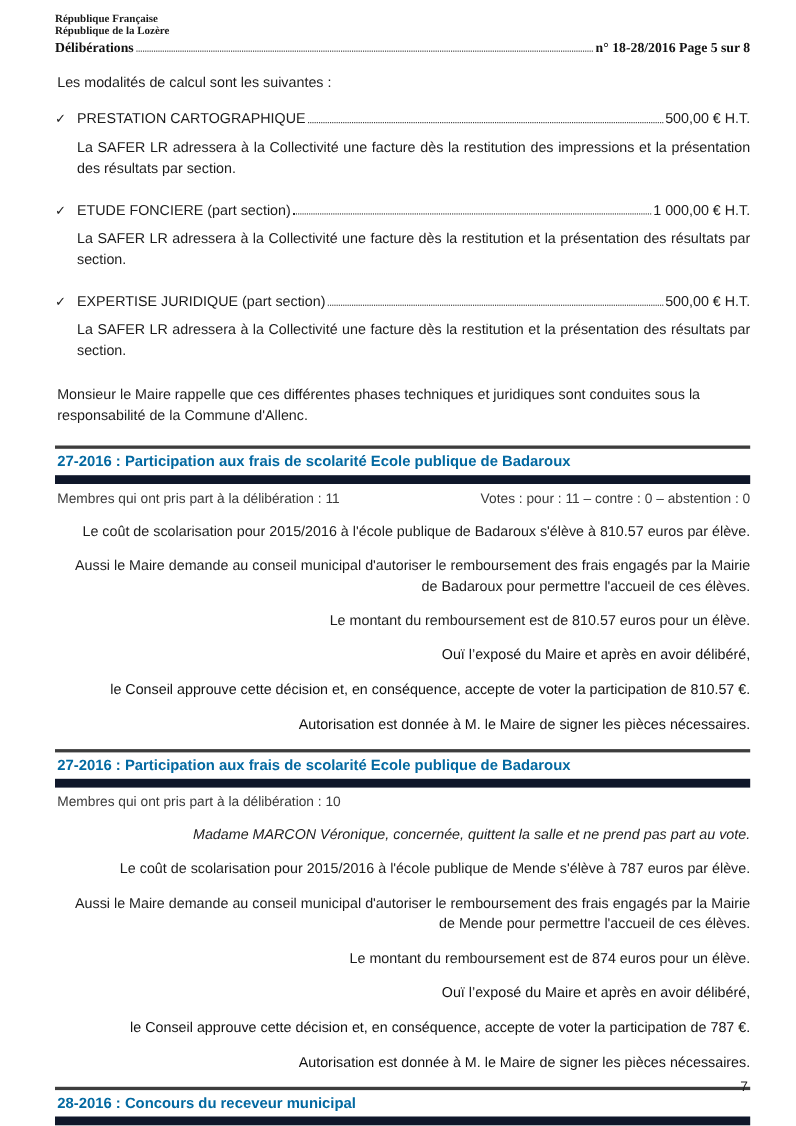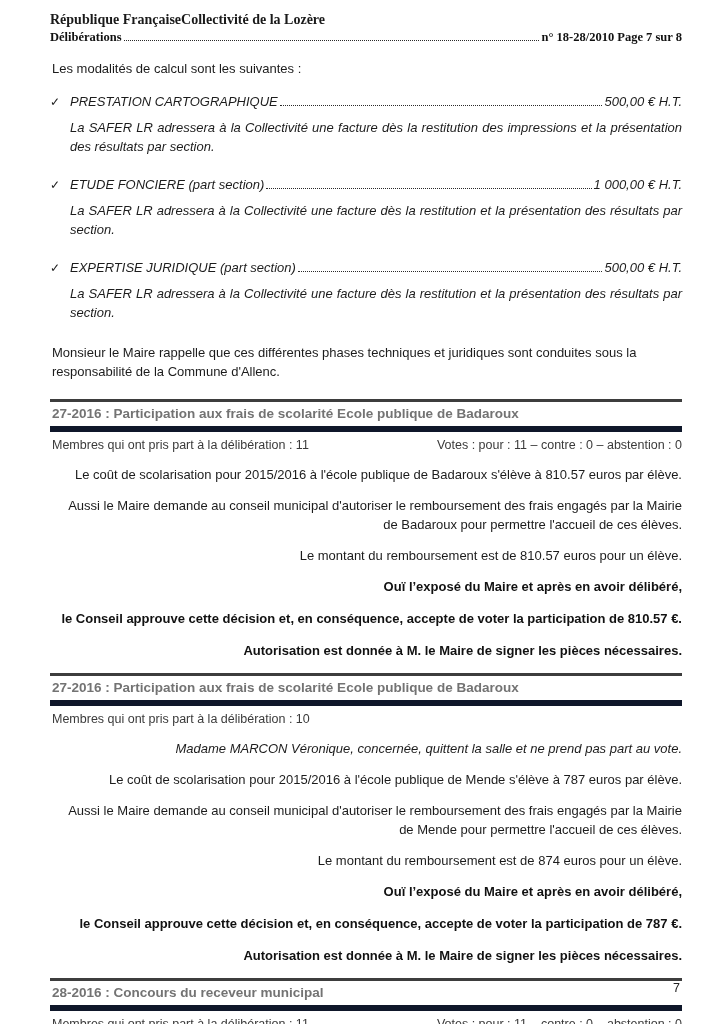--- a/index.html
+++ b/index.html
@@ -12,21 +12,21 @@
     overflow: hidden;
   }
   .page {
     position: absolute; inset: 0;
     padding: 12px 42px 0 50px;
   }
   
   .hdr-row1 {
     display: flex; align-items: baseline;
     font-family: "Liberation Serif", serif;
-    font-weight: bold; font-size: 14px; color: #1a1a1a;
+    font-weight: bold; font-size: 10px; color: #1a1a1a; flex-direction: column;
   }
   .hdr-row2 {
     display: flex; align-items: baseline;
     font-family: "Liberation Serif", serif;
     font-weight: bold; font-size: 12.5px; color: #111;
     margin-top: 2px;
   }
   .leader {
     flex: 1 1 auto;
     border-bottom: 1.6px dotted #2a2a2a;
@@ -34,70 +34,70 @@
     min-width: 20px;
   }
   
   .intro { font-size: 13px; margin: 16px 0 18px 2px; }
   
   .bullet { display: flex; margin-bottom: 6px; }
   .check {
     width: 20px; flex: 0 0 20px;
     font-size: 12px; color: #222; padding-top: 1px;
   }
-  .bullet-body { flex: 1 1 auto; font-style: italic; }
+  .bullet-body { flex: 1 1 auto; }
   .bullet-head {
     display: flex; align-items: baseline;
     font-size: 13px; margin-bottom: 9px;
   }
   .bullet-head .leader { border-bottom: 1.6px dotted #2a2a2a; }
   .bullet-desc {
     font-size: 13px; line-height: 19px;
     text-align: justify;
     margin-bottom: 15px;
   }
   
   .note { font-size: 13px; line-height: 19px; margin: 2px 0 18px 2px; }
   
   .sec-title {
     border-top: 3px solid #3d3d3d;
-    border-bottom: 6px solid #0f172a;
-    font-weight: bold; font-size: 13.5px; color: #737373;
+    border-bottom: 8px solid #0f172a;
+    font-weight: bold; font-size: 13.5px; color: #0369a1;
     padding: 4px 0 5px 2px;
   }
   .sec-meta {
     display: flex; justify-content: space-between; align-items: flex-start;
     font-size: 12.5px; color: #3a3a3a;
     padding: 6px 0 0 2px;
     margin-bottom: 13px;
   }
   .para { font-size: 13px; line-height: 19px; margin: 0 0 12px 2px; text-align: right; }
-  .para.bold { font-weight: bold; color: #111; margin-bottom: 13px; }
+  .para.bold { font-weight: normal; color: #111; margin-bottom: 13px; }
   .para.italic { font-style: italic; margin-left: 21px; }
   section { margin-bottom: 4px; }
   
   .pagenum {
     position: absolute; right: 44px; top: 981px;
     font-size: 12.5px; color: #222;
   }
 </style>
 </head>
 <body>
 
 <div class="page">
 
   <header>
     <div class="hdr-row1">
       <span>République Française</span>
-      <span>Collectivité de la Lozère</span>
+      <span>République de la Lozère</span>
     </div>
     <div class="hdr-row2">
       <span>Délibérations</span>
       <span class="leader"></span>
-      <span>n° 18-28/2010 Page 7 sur 8</span>
+      <span>n° 18-28/2016 Page 5 sur 8</span>
     </div>
   </header>
 
   <p class="intro">Les modalités de calcul sont les suivantes :</p>
 
   <div class="bullet">
     <span class="check">✓</span>
     <div class="bullet-body">
       <div class="bullet-head">
         <span>PRESTATION CARTOGRAPHIQUE</span>

